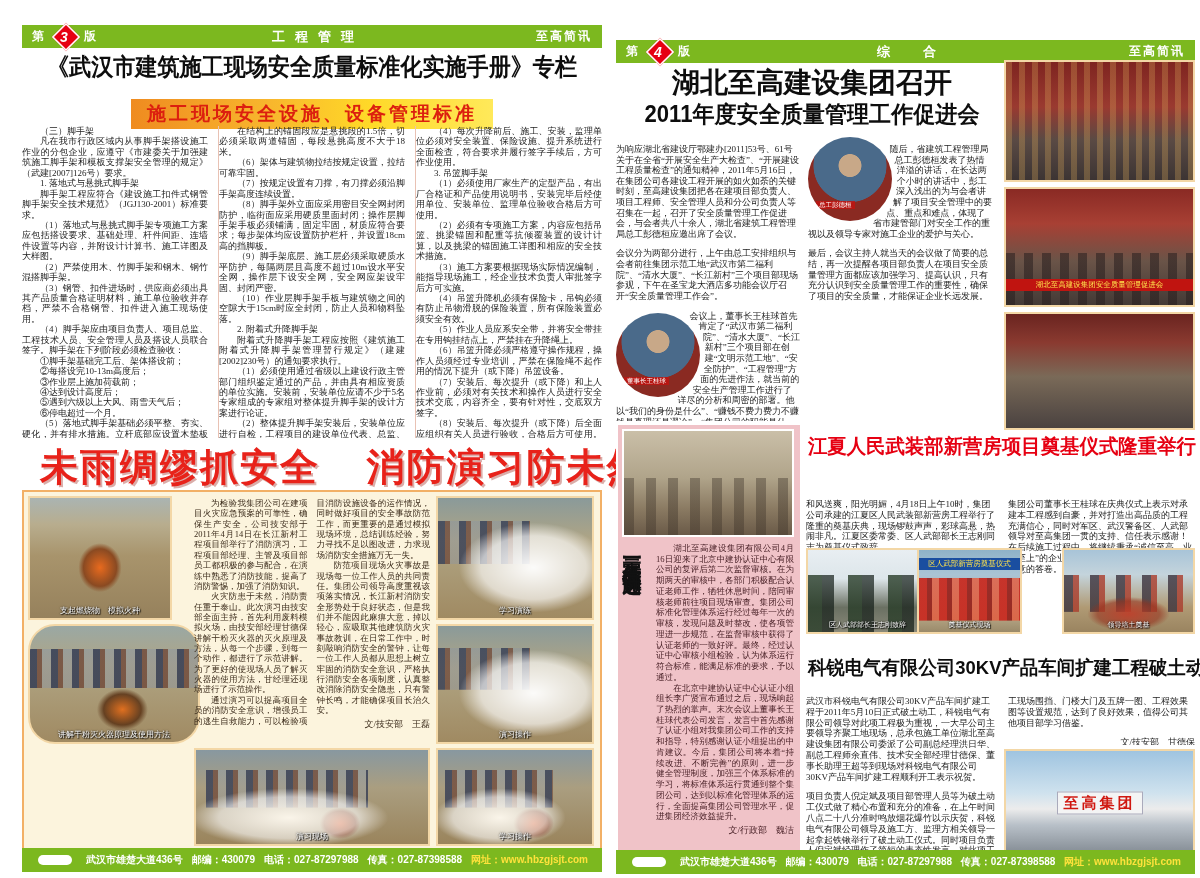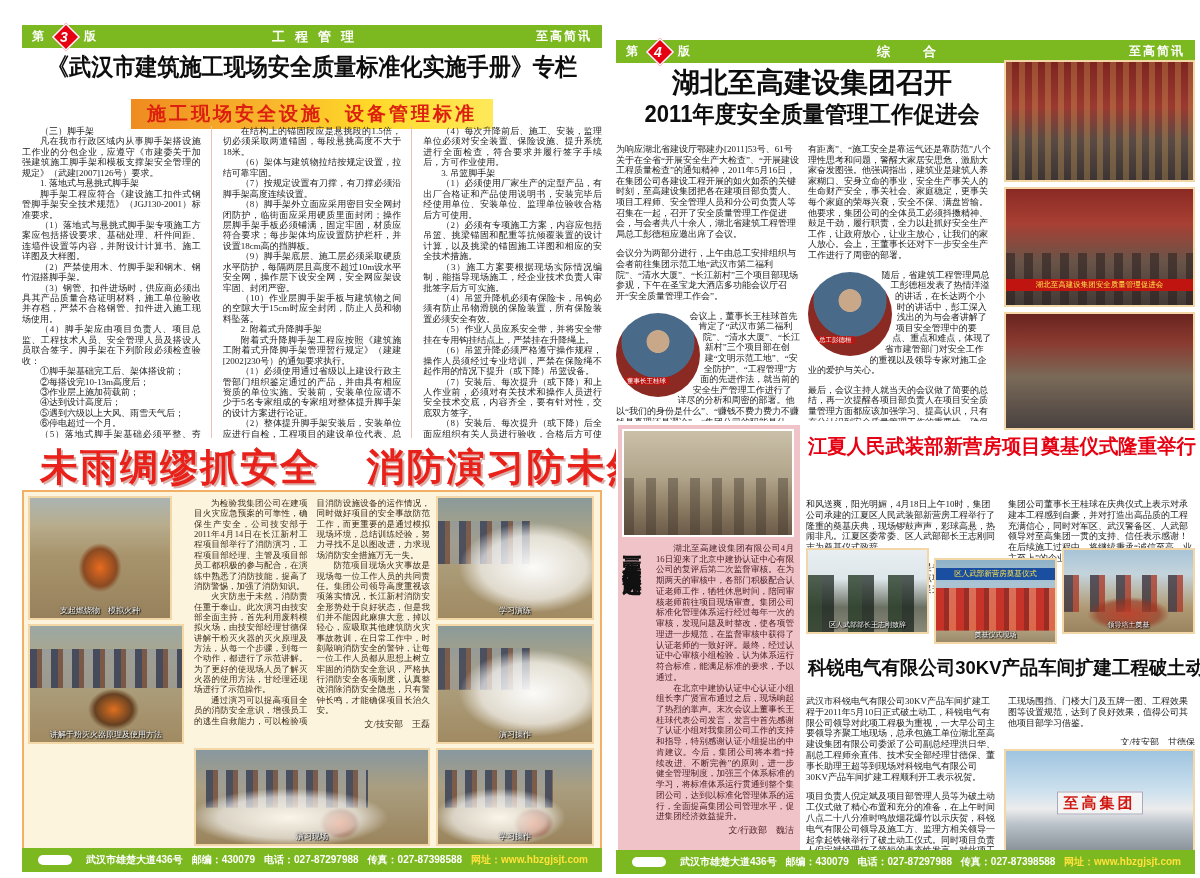--- a/index.html
+++ b/index.html
@@ -32,21 +32,21 @@
 
   
   .p3-title{position:absolute;top:33px;left:0;width:100%;text-align:center;white-space:nowrap;
             font-size:24px;font-weight:900;color:#0d0d0d;transform:scaleX(.92);transform-origin:center;}
   .p3-sub{position:absolute;top:81px;left:50%;transform:translateX(-50%);padding:2px 16px;
           background:linear-gradient(90deg,#ef8b20,#f8b62d 38%,#ffd928 66%,#ffe95a);
           color:#dc1f0f;font-size:19px;font-weight:900;letter-spacing:3px;white-space:nowrap;}
   .p3-cols{position:absolute;top:108px;left:0;width:580px;height:312px;display:flex;overflow:hidden;}
   .p3-cols .col{width:186px;height:100%;font-family:"Liberation Serif",serif;
                 font-size:9px;line-height:1.16;overflow:hidden;}
-  .p3-cols .col + .col{margin-left:11px;}
+  .p3-cols .col + .col{}
   .p3-cols .c1,.p3-cols .c2{border-right:1px solid #e9c2b4;padding-right:10px;}
   .fire-banner{position:absolute;top:424px;left:0;width:100%;text-align:center;color:#e8221a;
                font-size:38px;font-weight:900;white-space:nowrap;
                text-shadow:2px 2px 0 rgba(150,20,10,.35);}
   .fire-banner span{margin:0 18px;letter-spacing:2px;}
   .firebox{position:absolute;top:472px;left:0;width:580px;height:360px;background:#fcf4dd;
            border:2px solid #f2b066;box-sizing:border-box;}
   .flowtext{position:absolute;left:170px;top:6px;width:236px;height:246px;overflow:hidden;
             column-count:2;column-gap:9px;font-family:"Liberation Serif",serif;
             font-size:8.5px;line-height:1.22;color:#3a2a1a;}
@@ -208,21 +208,21 @@
     <div class="fire-banner">
       <span>未雨绸缪抓安全</span>
       <span>消防演习防未然</span>
     </div>
 
     <div class="firebox">
 
       <div class="photo bg-fire" style="left:4px;top:4px;width:144px;height:124px;">
         <div class="cap">支起燃烧物　模拟火种</div>
       </div>
-      <div class="photo bg-crowd" style="left:4px;top:132px;width:156px;height:120px;">
+      <div class="photo bg-crowd" style="left:4px;top:132px;width:172px;height:120px;border-radius:27px;">
         <div class="cap">讲解干粉灭火器原理及使用方法</div>
       </div>
 
       <div class="flowtext">
         <div>
             <p>为检验我集团公司在建项目火灾应急预案的可靠性，确保生产安全，公司技安部于2011年4月14日在长江新村工程项目部举行了消防演习，工程项目部经理、主管及项目部员工都积极的参与配合，在演练中熟悉了消防技能，提高了消防警惕，加强了消防知识。</p>
             <p>火灾防患于未然，消防责任重于泰山。此次演习由技安部全面主持，首先利用废料模拟火场，由技安部经理甘德保讲解干粉灭火器的灭火原理及方法，从每一个步骤，到每一个动作，都进行了示范讲解。为了更好的使现场人员了解灭火器的使用方法，甘经理还现场进行了示范操作。</p>
             <p>通过演习可以提高项目全员的消防安全意识，增强员工的逃生自救能力，可以检验项目消防设施设备的运作情况，同时做好项目的安全事故防范工作，而更重要的是通过模拟现场环境，总结训练经验，努力寻找不足以图改进，力求现场消防安全措施万无一失。</p>
             <p>防范项目现场火灾事故是现场每一位工作人员的共同责任。集团公司领导高度重视该项落实情况，长江新村消防安全形势处于良好状态，但是我们并不能因此麻痹大意，掉以轻心，应吸取其他建筑防火灾事故教训，在日常工作中，时刻敲响消防安全的警钟，让每一位工作人员都从思想上树立牢固的消防安全意识，严格执行消防安全各项制度，认真整改消除消防安全隐患，只有警钟长鸣，才能确保项目长治久安。</p>
           </div>
@@ -278,23 +278,20 @@
             <p>会议分为两部分进行，上午由总工安排组织与会者前往集团示范工地“武汉市第二福利院”、“清水大厦”、“长江新村”三个项目部现场参观，下午在圣宝龙大酒店多功能会议厅召开“安全质量管理工作会”。</p>
           </div>
         <div class="circle">
           <span class="ccap">董事长王桂球</span>
         </div>
         <div>
             <p>会议上，董事长王桂球首先肯定了“武汉市第二福利院”、“清水大厦”、“长江新村”三个项目部在创建“文明示范工地”、“安全防护”、“工程管理”方面的先进作法，就当前的安全生产管理工作进行了详尽的分析和周密的部署。他以“我们的身份是什么”、“赚钱不费力费力不赚钱是真理还是谬论”、“集团公司的职能是什么”、“总承包与分包者的关系是什么”、“项目经理到底该干些什么”、“工程质量是顺其自然还是依靠管理”、“我们的知识技术与现职的要求有没</p>
           </div>
       </div>
       <div class="m-col" style="left:192px;">
-        <div>
-            <p>有距离”、“施工安全是靠运气还是靠防范”八个理性思考和问题，警醒大家居安思危，激励大家奋发图强。他强调指出，建筑业是建筑人养家糊口、安身立命的事业，安全生产事关人的生命财产安全，事关社会、家庭稳定，更事关每个家庭的荣辱兴衰，安全不保、满盘皆输。他要求，集团公司的全体员工必须抖擞精神、鼓足干劲，履行职责，全力以赴抓好安全生产工作，让政府放心，让业主放心，让我们的家人放心。会上，王董事长还对下一步安全生产工作进行了周密的部署。</p>
-          </div>
         <div class="circle">
           <span class="ccap">总工彭德桓</span>
         </div>
         <div>
             <p>随后，省建筑工程管理局总工彭德桓发表了热情洋溢的讲话，在长达两个小时的讲话中，彭工深入浅出的为与会者讲解了项目安全管理中的要点、重点和难点，体现了省市建管部门对安全工作的重视以及领导专家对施工企业的爱护与关心。</p>
             <p>最后，会议主持人就当天的会议做了简要的总结，再一次提醒各项目部负责人在项目安全质量管理方面都应该加强学习、提高认识，只有充分认识到安全质量管理工作的重要性，确保了项目的安全质量，才能保证企业长远发展。</p>
           </div>
 
       </div>
     </div>
@@ -314,21 +311,21 @@
     </div>
     <div class="gb-col" style="left:392px;width:187px;">
       <div>
           <p>集团公司董事长王桂球在庆典仪式上表示对承建本工程感到自豪，并对打造出高品质的工程充满信心，同时对军区、武汉警备区、人武部领导对至高集团一贯的支持、信任表示感谢！在后续施工过程中，将继续秉承“诚信至高、业主至上”的企业宗旨，打造精品工程，交上一份满意的答卷。</p>
         </div>
       <div class="byline">文/行政部　魏洁</div>
     </div>
     <div class="photo bg-mil" style="left:190px;top:513px;width:123px;height:86px;">
       <div class="cap" style="font-size:7px;">区人武部部长王志刚致辞</div>
     </div>
-    <div class="photo bg-redcrowd" style="left:318px;top:513px;width:123px;height:86px;margin-top:10px;">
+    <div class="photo bg-redcrowd" style="left:301px;top:513px;width:105px;height:86px;">
       <div class="pbanner blue" style="top:8px;">区人武部新营房奠基仪式</div>
       <div class="cap" style="font-size:7px;">奠基仪式现场</div>
     </div>
     <div class="photo bg-dig" style="left:446px;top:513px;width:133px;height:86px;">
       <div class="cap" style="font-size:7px;">领导培土奠基</div>
     </div>
 
     <div class="sidebar">
       <div class="photo bg-office sb-photo"></div>
       <div class="vtitle">二零一一年度三位一体认证圆满通过</div>

